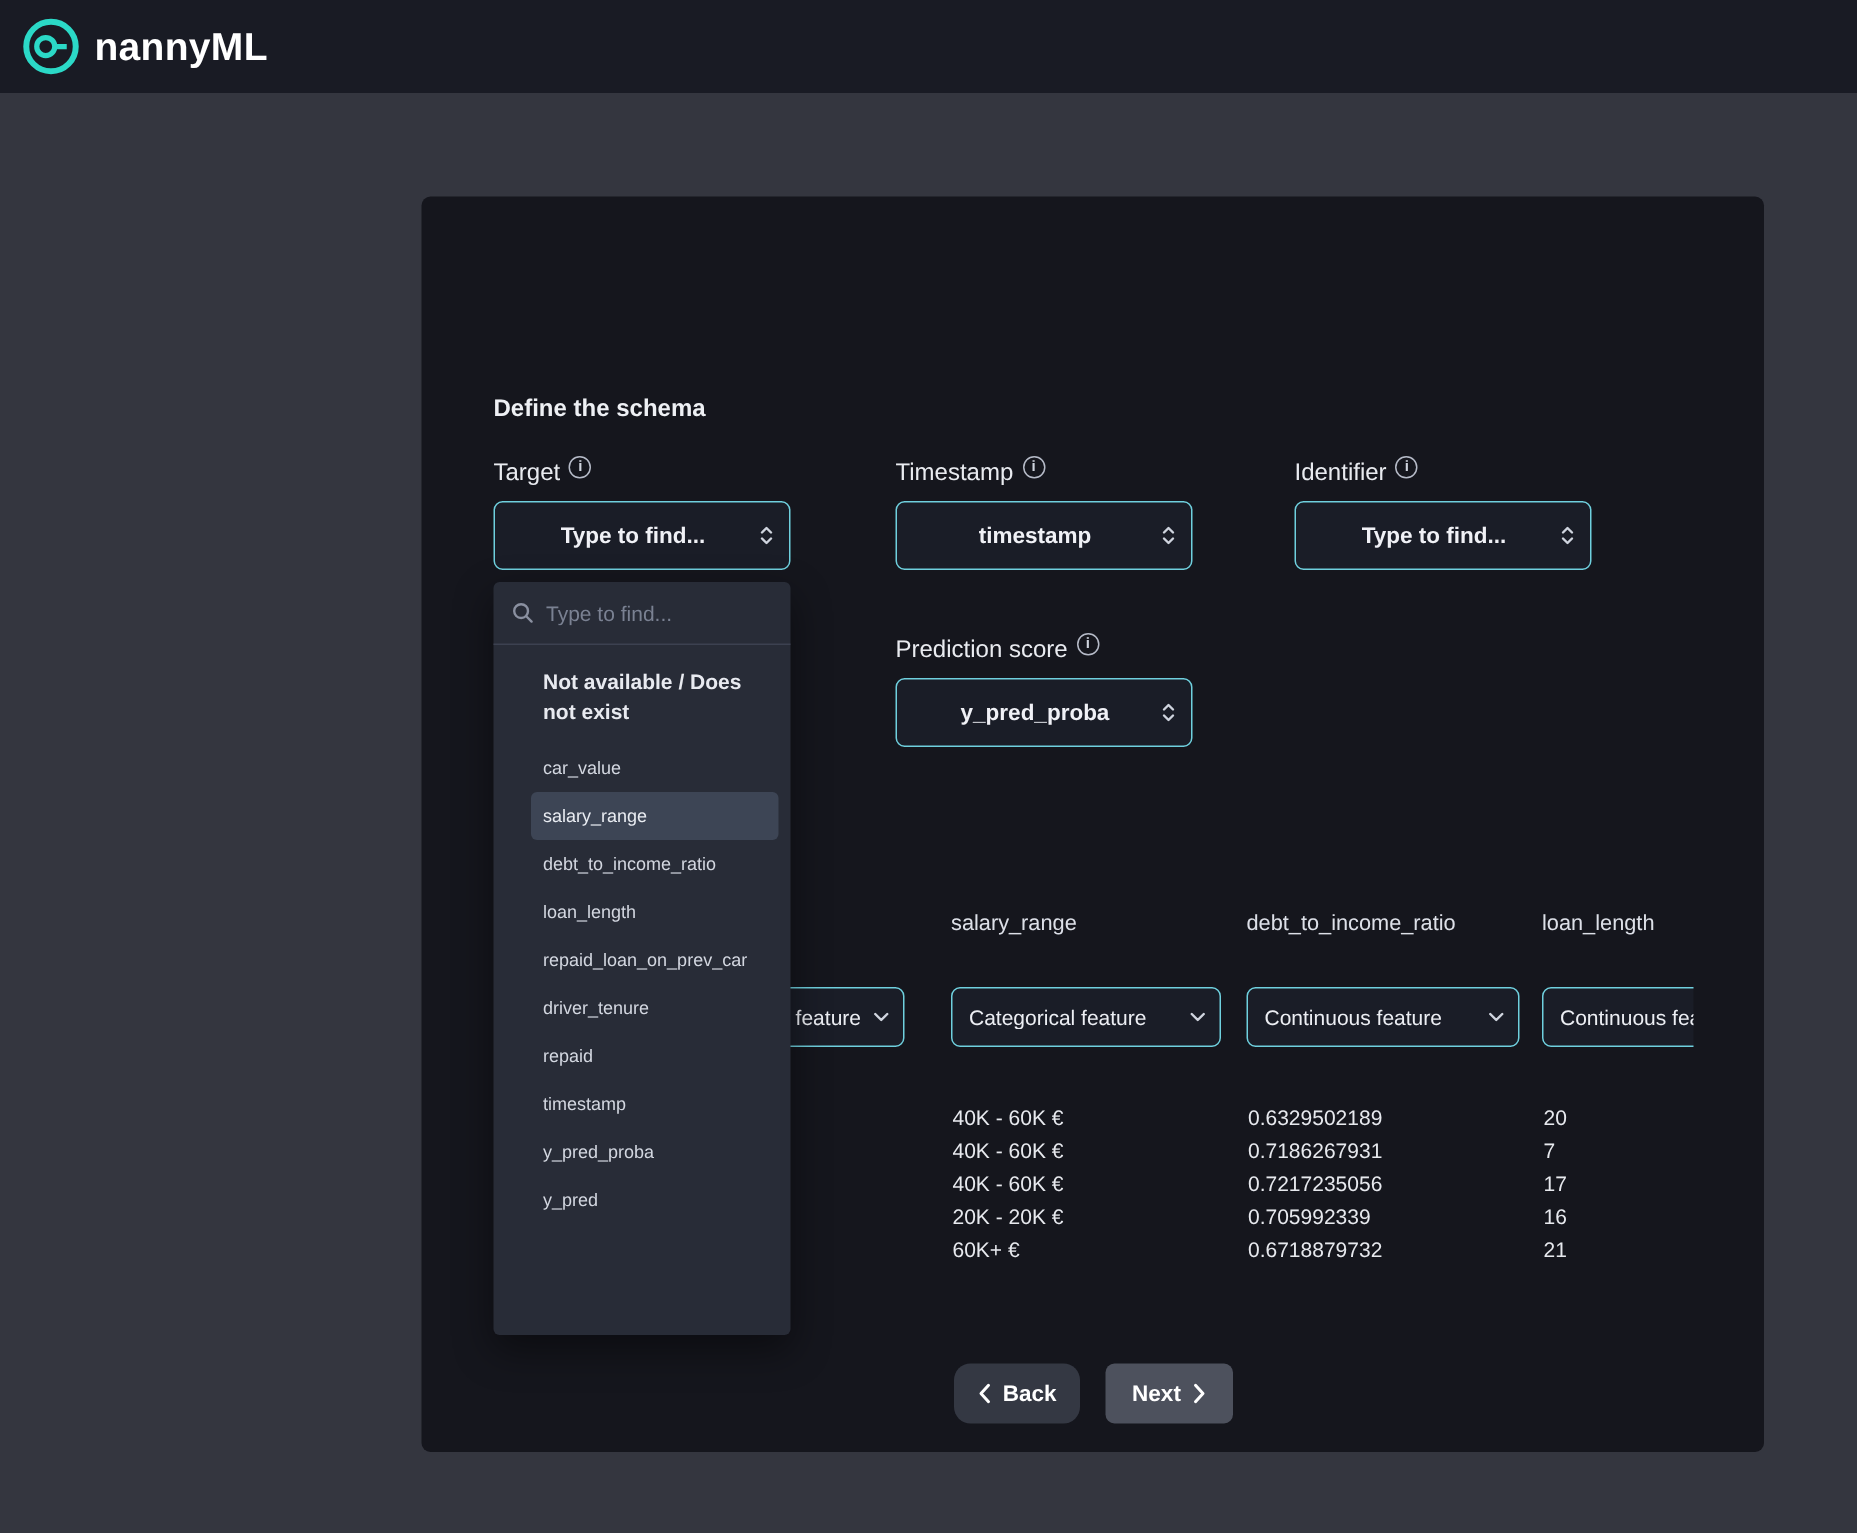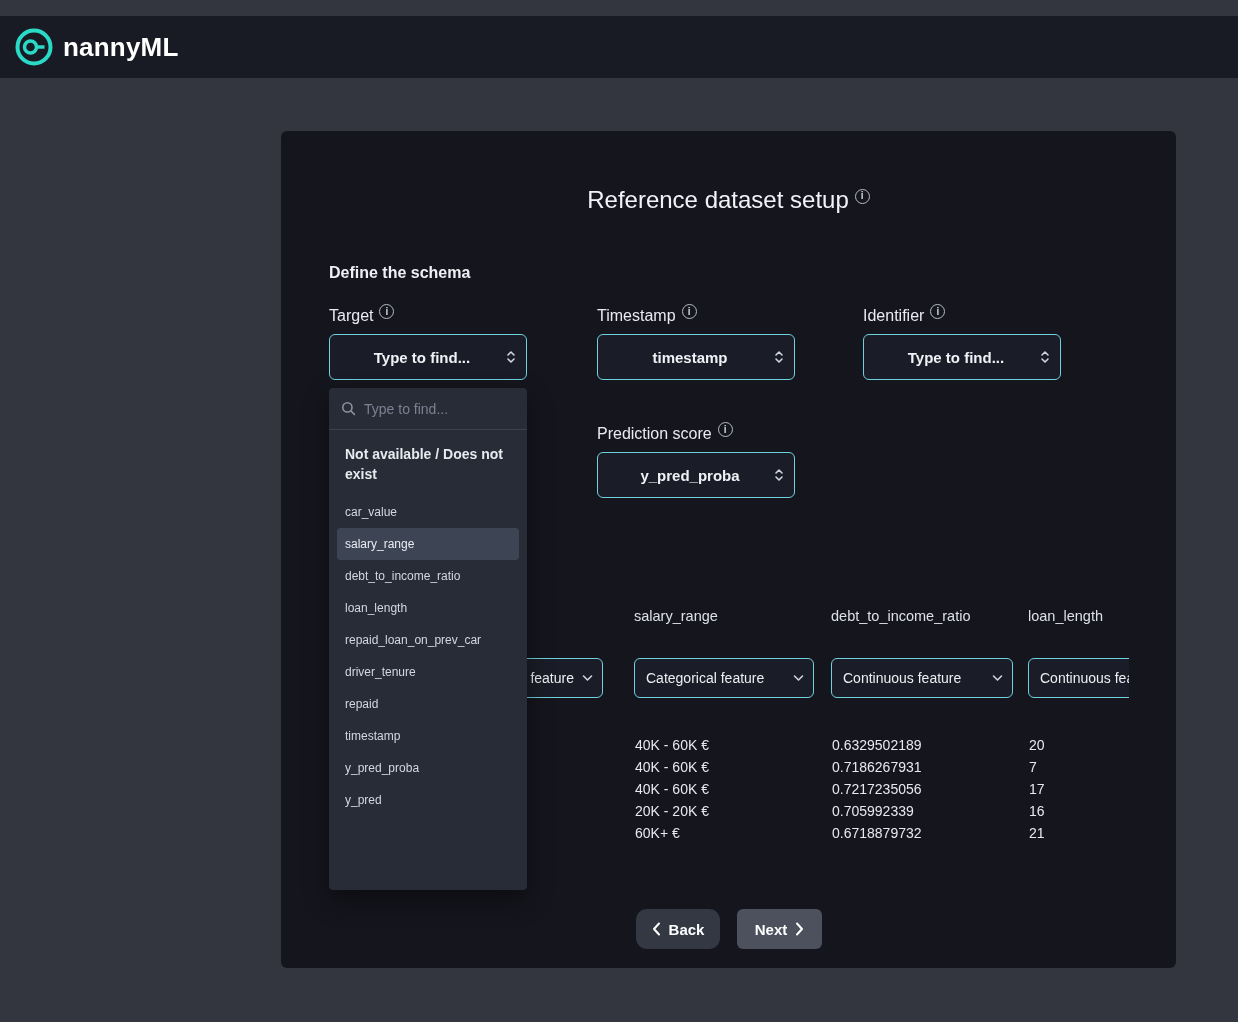--- a/index.html
+++ b/index.html
@@ -6,21 +6,21 @@
   html,body { width:1238px; height:1022px; overflow:hidden; }
   body {
     font-family:"Liberation Sans", sans-serif;
     background:#34363f;
     color:#e9ebf0;
     position:relative;
   }
 
   
   .navbar {
-    position:absolute; top:16px; left:0; width:100%; height:62px;
+    position:absolute; top:0; left:0; width:100%; height:62px;
     background:#191b24;
     display:flex; align-items:center; padding:0 14px;
     z-index:30;
   }
   .brand { display:flex; align-items:center; gap:9px; }
   .brand-name { font-size:26px; font-weight:bold; color:#ffffff; letter-spacing:.2px; }
 
   
   .card {
     position:absolute; left:281px; top:131px; width:895px; height:837px;
@@ -66,21 +66,21 @@
   .dd-search {
     height:42px; display:flex; align-items:center; gap:8px; padding:0 12px;
     border-bottom:1px solid #3c4150;
   }
   .dd-search input {
     flex:1; background:transparent; border:none; outline:none;
     font-family:"Liberation Sans", sans-serif;
     font-size:14px; color:#e9ebf0; caret-color:#e9ebf0; min-width:0;
   }
   .dd-search input::placeholder { color:#7a8192; }
-  .dd-list { padding:10px 8px 10px 8px; }
+  .dd-list { padding:10px 8px 10px 25px; }
   .dd-group {
     font-size:14px; font-weight:bold; color:#e8eaf0;
     padding:4px 8px 12px 8px; line-height:20px; cursor:pointer;
   }
   .dd-item {
     height:32px; line-height:32px; padding:0 8px; font-size:12px;
     color:#d3d7e0; border-radius:4px; cursor:pointer; white-space:nowrap;
     overflow:hidden;
   }
   .dd-item.selected { background:#3d4555; color:#e9ecf2; }
@@ -129,23 +129,20 @@
         <circle cx="16.5" cy="20" r="6" fill="none" stroke="#2bd9c7" stroke-width="3.5"></circle>
         <path d="M22.5 20 h8" stroke="#2bd9c7" stroke-width="3.5" fill="none"></path>
       </svg>
     </span>
     <span class="brand-name">nannyML</span>
   </div>
 </header>
 
 <section class="card">
 
-  <div class="card-title-row">
-    <span>Reference dataset setup</span><span class="info-icon">i</span>
-  </div>
 
   <div class="section-heading">Define the schema</div>
 
   <div class="field" style="left:48px; top:173px;">
     <div class="field-label">
       <span>Target</span><span class="info-icon">i</span>
     </div>
     <div class="select">
       <span class="select-value">Type to find...</span>
       <span class="updown">

